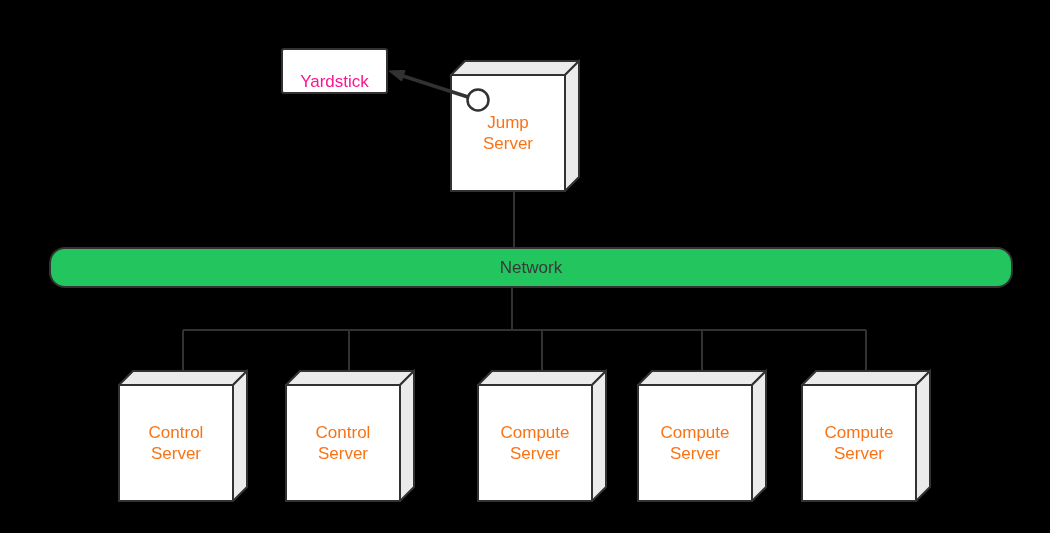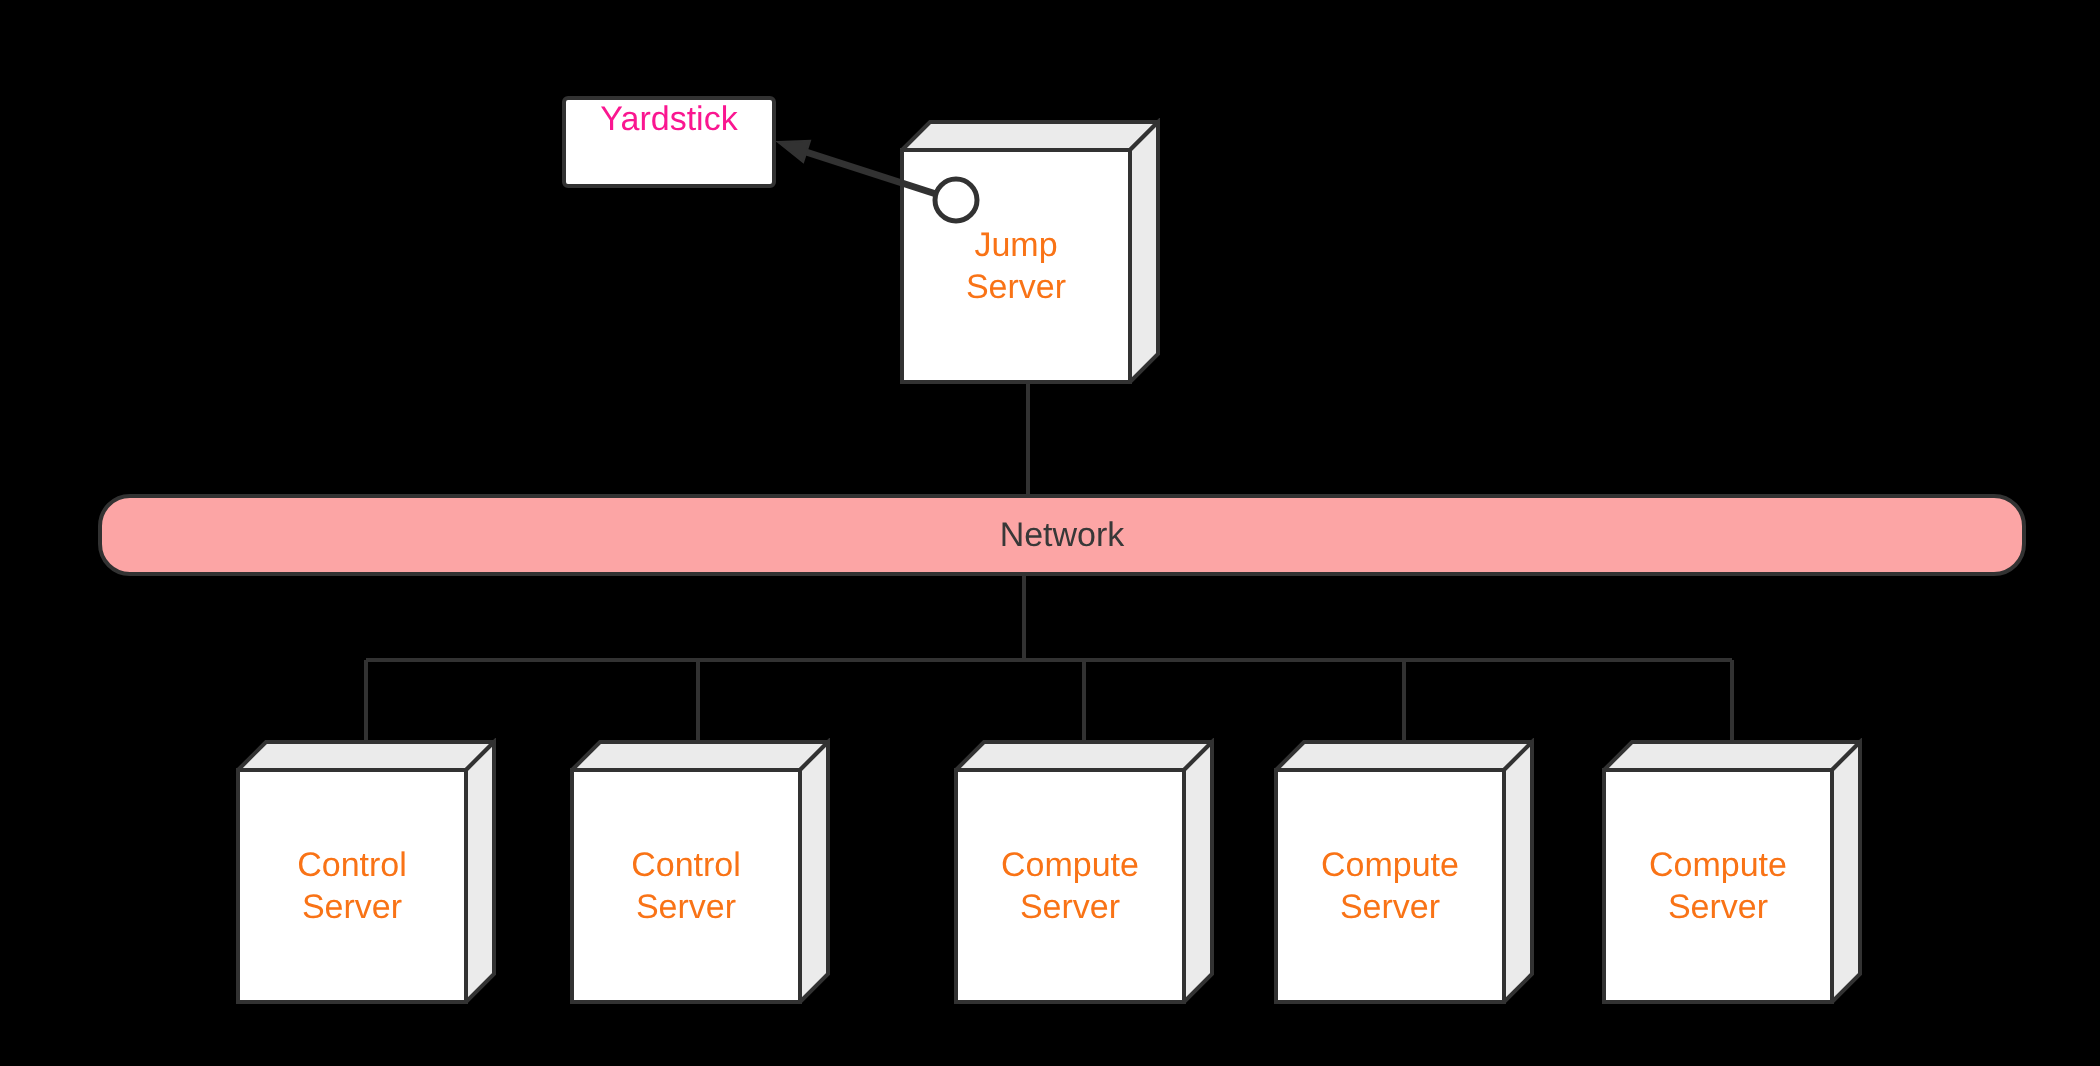--- a/index.html
+++ b/index.html
@@ -50,34 +50,34 @@
   }
   .yardstick-box {
     left: 281px;
     top: 48px;
     width: 107px;
     height: 46px;
     background: #ffffff;
     border: 2px solid #323232;
     border-radius: 3px;
     display: flex;
-    align-items: flex-start;
+    align-items: flex-end;
     justify-content: center;
     z-index: 2;
   }
   .yardstick-label {
     color: #fa1690;
     font-size: 17px;
   }
   .network-bar {
     left: 49px;
     top: 247px;
     width: 964px;
     height: 41px;
-    background: #fca5a5;
+    background: #22c55e;
     border: 2px solid #323232;
     border-radius: 16px;
     display: flex;
     align-items: center;
     justify-content: center;
     z-index: 1;
   }
   .network-label {
     color: #383838;
     font-size: 17px;

